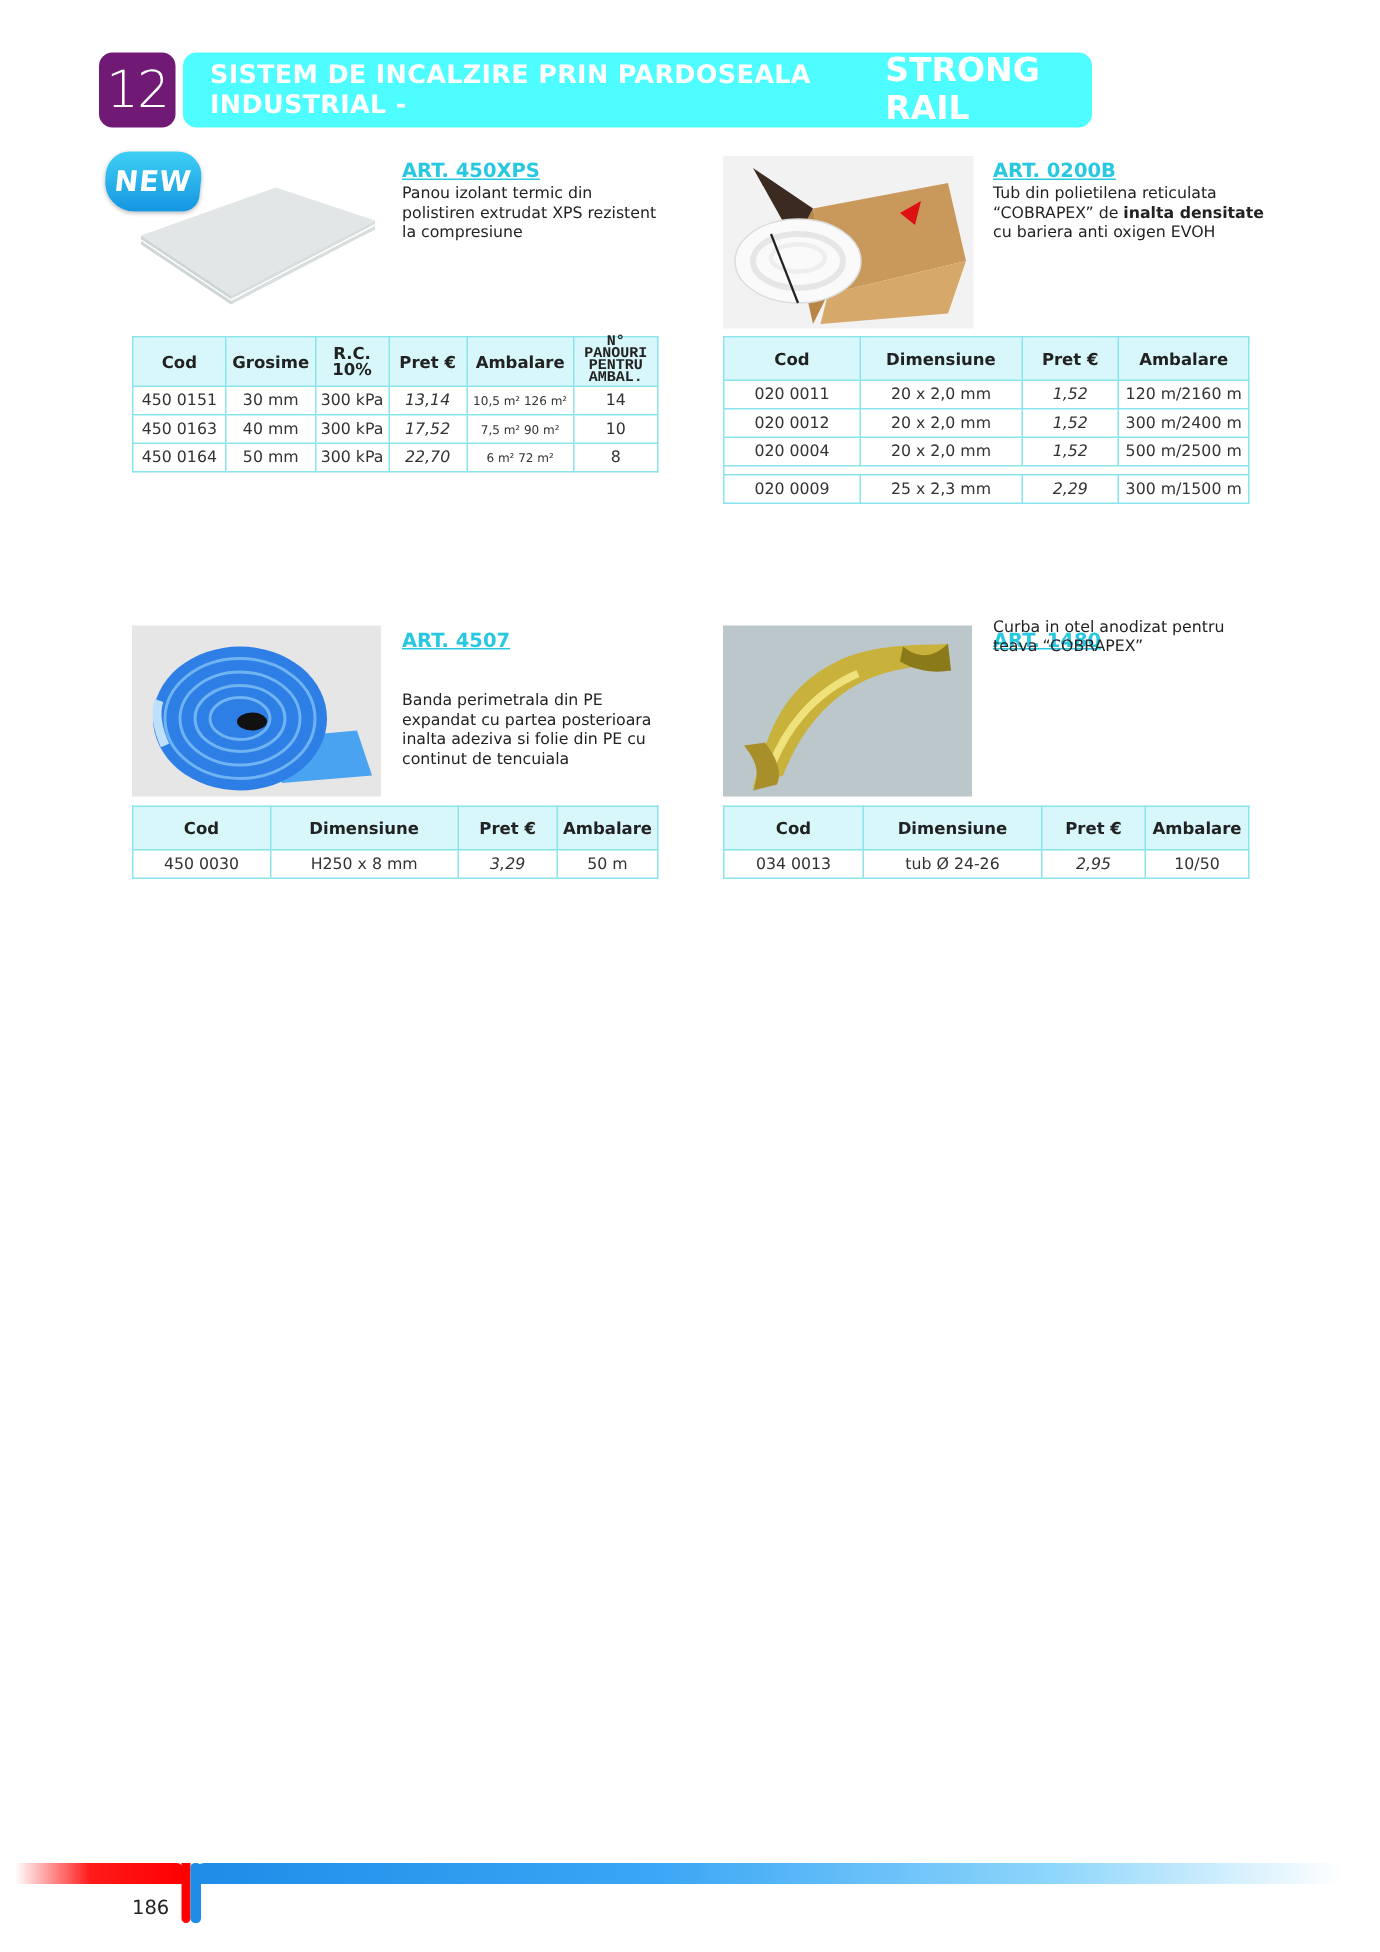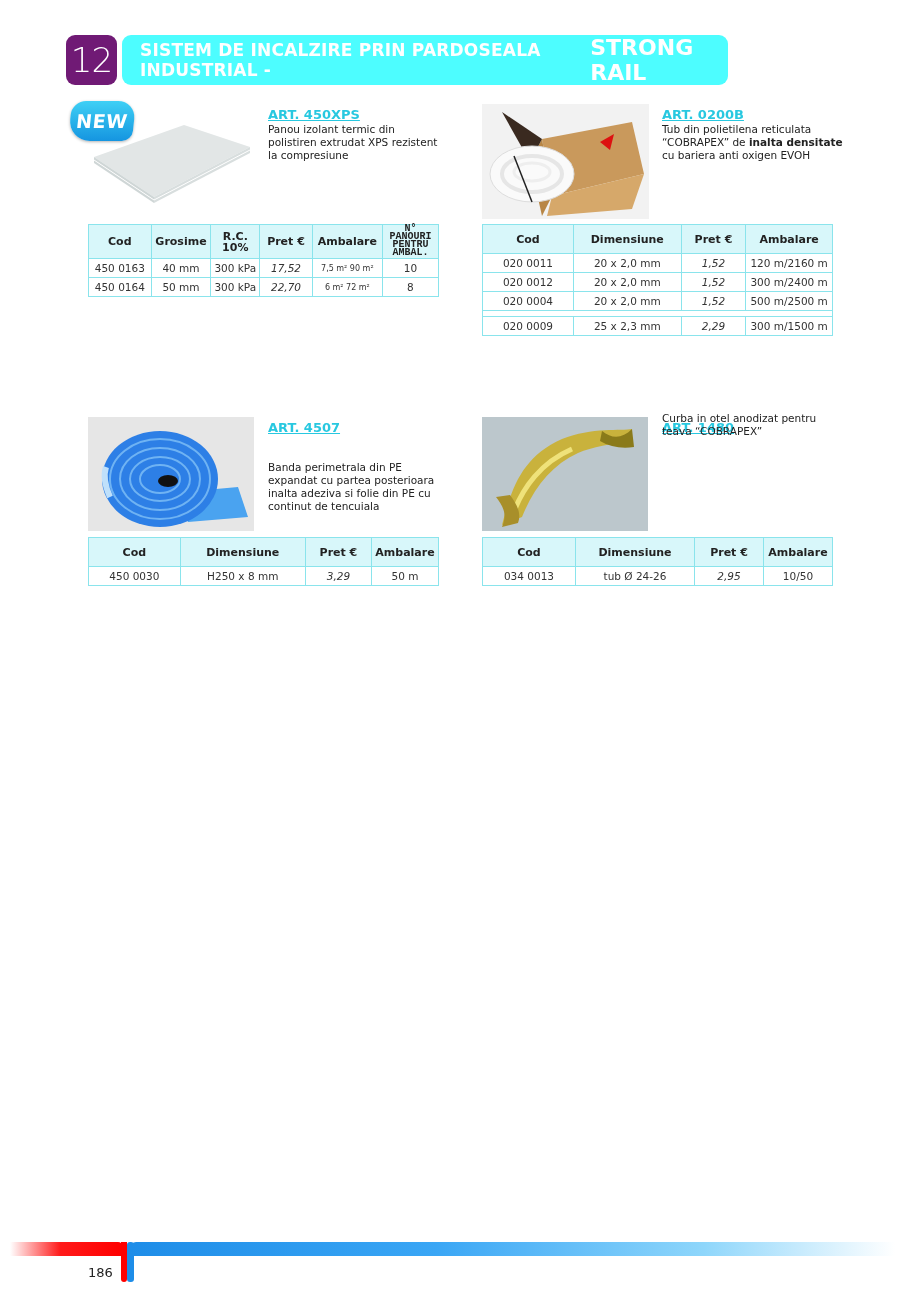--- a/index.html
+++ b/index.html
@@ -63,20 +63,28 @@
   <tbody>
       <tr>
     <th style="width:60px;">Cod</th>
     <th style="width:54px;">Grosime</th>
     <th style="width:38px;line-height:11px;"><span style="display:inline-block;width:30px;white-space:normal;">R.C. 10%</span></th>
     <th style="width:52px;">Pret €</th>
     <th style="width:66px;">Ambalare</th>
     <th style="width:50px;"><span class="hdr-small" style="display:inline-block;width:48px;white-space:normal;">N° PANOURI PENTRU AMBAL.</span></th>
   </tr>
   <tr>
+    <td>450 0151</td>
+    <td>30 mm</td>
+    <td>300 kPa</td>
+    <td class="i">13,14</td>
+    <td class="small">10,5 m² 126 m²</td>
+    <td>14</td>
+  </tr>
+  <tr>
     <td>450 0163</td>
     <td>40 mm</td>
     <td>300 kPa</td>
     <td class="i">17,52</td>
     <td class="small">7,5 m² 90 m²</td>
     <td>10</td>
   </tr>
   <tr>
     <td>450 0164</td>
     <td>50 mm</td>

